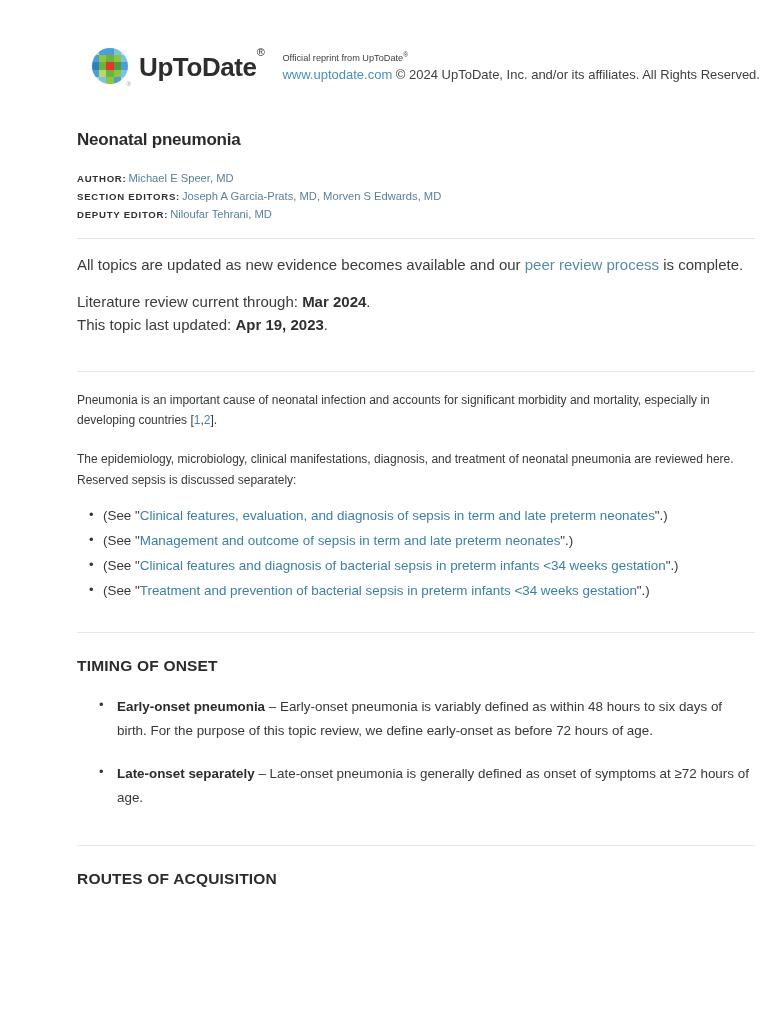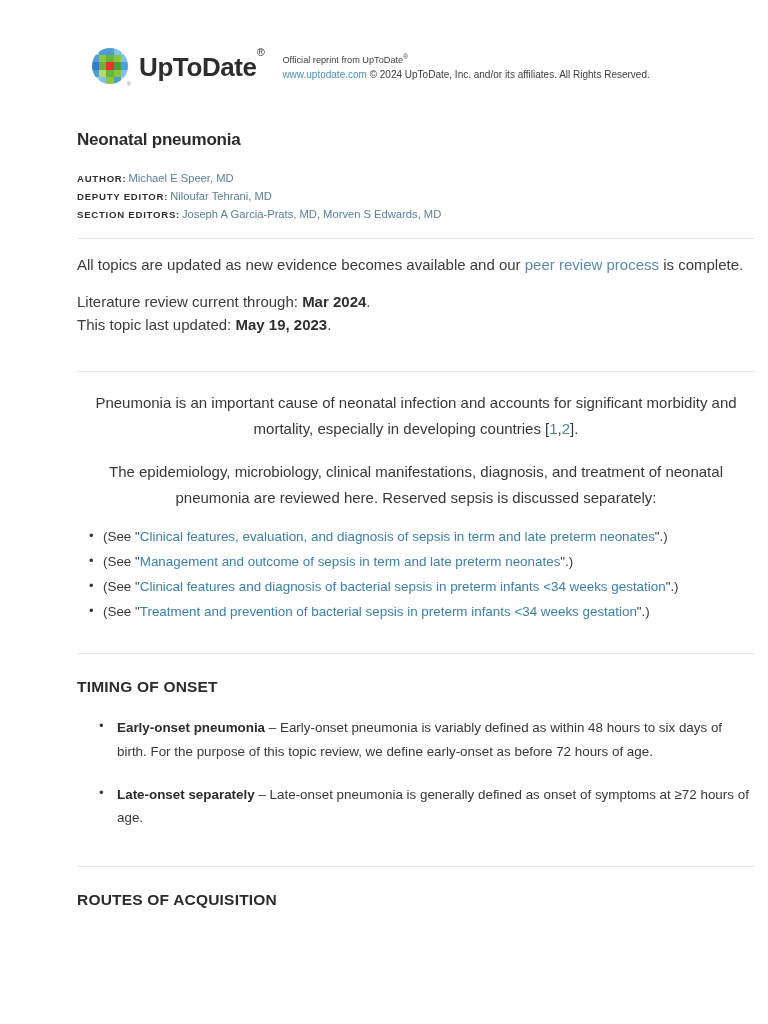--- a/index.html
+++ b/index.html
@@ -74,21 +74,21 @@
     margin-left: 18px;
     line-height: 1.38;
     padding-top: 1px;
   }
   .reprint-line1 {
     font-size: 9.2px;
     color: #3f4042;
   }
   .reprint-line1 sup { font-size: 6.5px; }
   .reprint-line2 {
-    font-size: 10px;
+    font-size: 13px;
     color: #3f4042;
     margin-top: 1px;
   }
   .reprint-url {
     color: #4a90b8;
     text-decoration: none;
   }
 
   
   .content {
@@ -156,25 +156,24 @@
   .sec-spacer-top { height: 34px; }
   h2.section-head {
     font-size: 15.5px;
     font-weight: bold;
     letter-spacing: 0.2px;
     color: #2b2b2d;
     margin: 24px 0 0 0;
     text-transform: uppercase;
   }
   p.body-text {
-    font-size: 15px;
+    font-size: 12px;
     line-height: 1.72;
     color: #37383a;
     margin: 18px 0 0 0;
-    text-align: center;
   }
   p.body-text .cite {
     color: #37383a;
   }
   p.body-text .cite a {
     color: #4a86a8;
     text-decoration: none;
   }
 
   ul.see-list {
@@ -280,35 +279,35 @@
   </div>
 
   <div class="content">
     <h1 class="topic-title">Neonatal pneumonia</h1>
 
     <div class="byline-block">
       <div class="byline">
         <span class="role">AUTHOR:</span><span class="person"><a href="#">Michael E Speer, MD</a></span>
       </div>
       <div class="byline">
+        <span class="role">SECTION EDITORS:</span><span class="person"><a href="#">Joseph A Garcia-Prats, MD, Morven S Edwards, MD</a></span>
+      </div>
+      <div class="byline">
         <span class="role">DEPUTY EDITOR:</span><span class="person"><a href="#">Niloufar Tehrani, MD</a></span>
       </div>
-      <div class="byline">
-        <span class="role">SECTION EDITORS:</span><span class="person"><a href="#">Joseph A Garcia-Prats, MD, Morven S Edwards, MD</a></span>
-      </div>
     </div>
 
     <hr class="thin">
 
     <div class="meta-block">
       <div class="meta-line"><span>All topics are updated as new evidence becomes available and our </span><a href="#">peer review process</a><span> is complete.</span></div>
 
       <div class="meta-dates">
         <div class="meta-line"><span>Literature review current through: </span><b>Mar 2024</b><span>.</span></div>
-        <div class="meta-line"><span>This topic last updated: </span><b>May 19, 2023</b><span>.</span></div>
+        <div class="meta-line"><span>This topic last updated: </span><b>Apr 19, 2023</b><span>.</span></div>
       </div>
     </div>
   </div>
 
   <div class="sec-spacer-top"></div>
 
   <div class="rule-wrap">
     <hr class="section-rule">
   </div>
 

